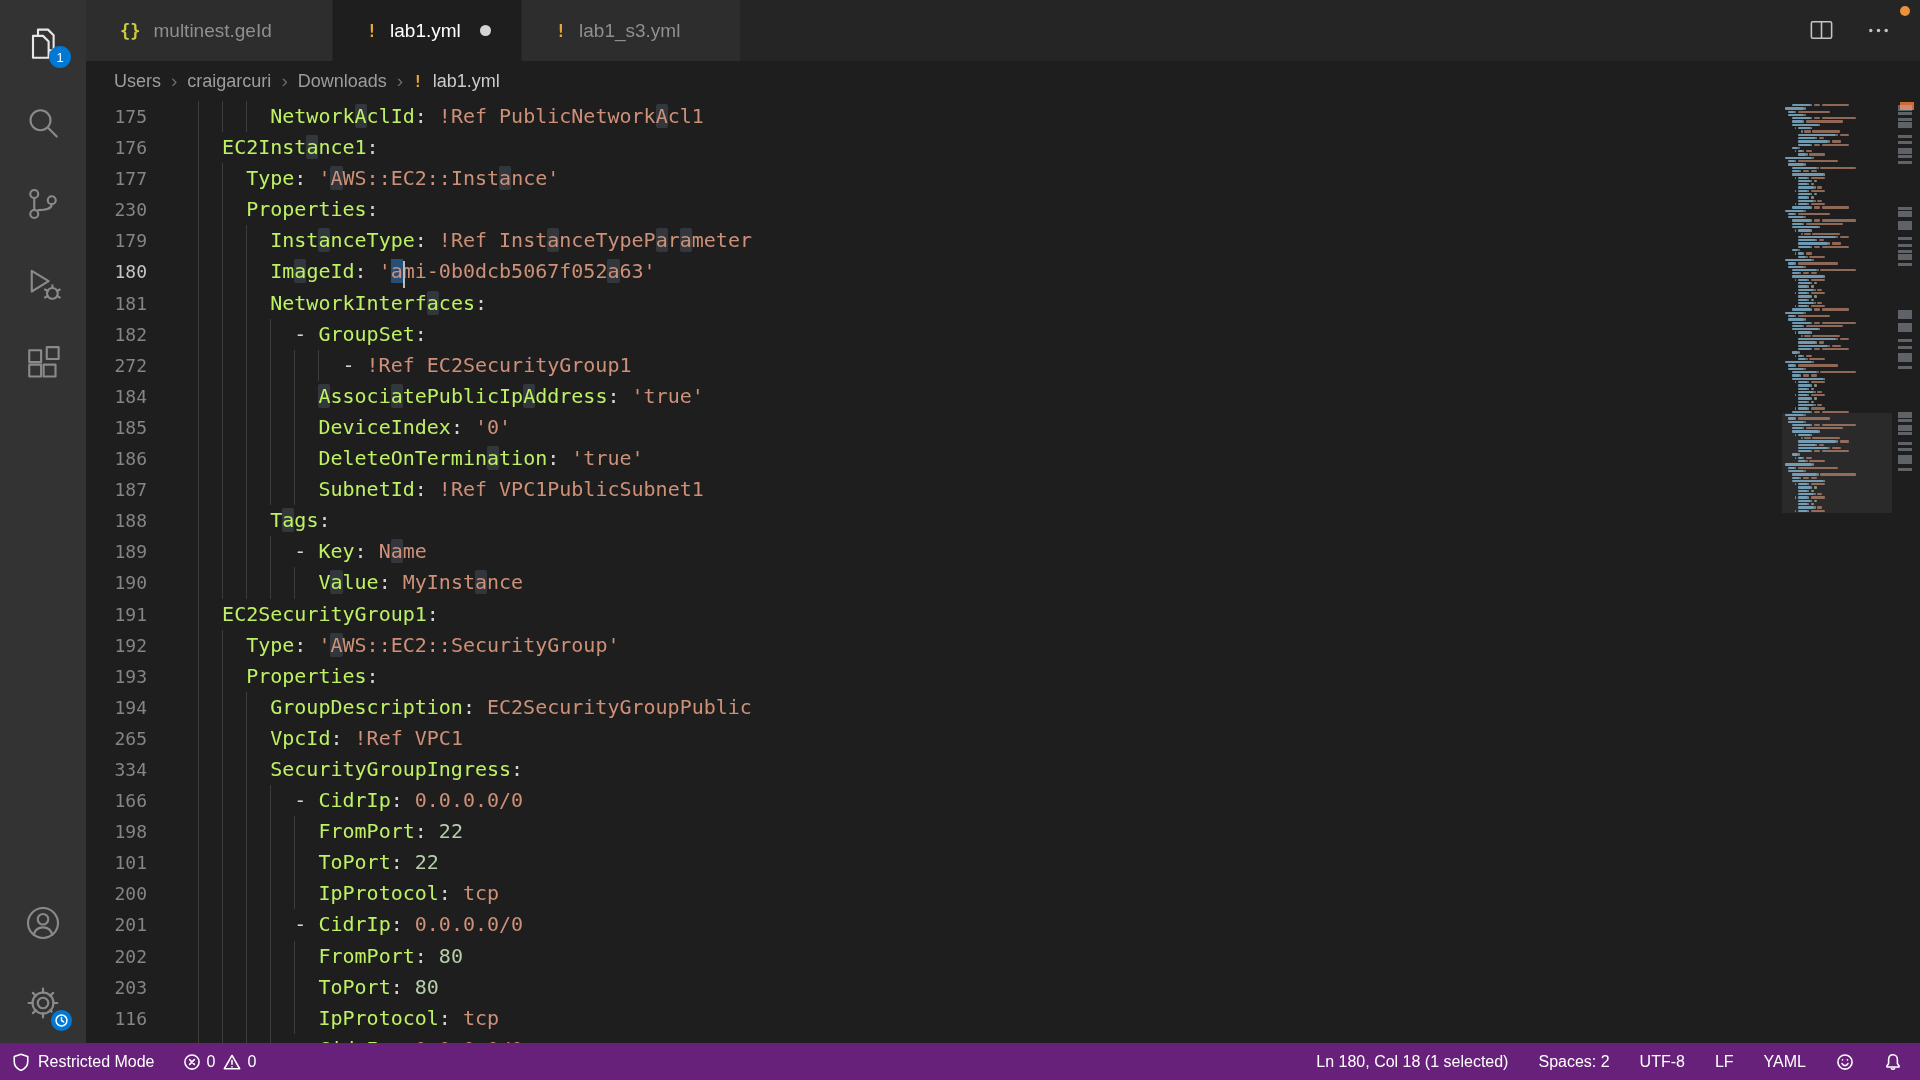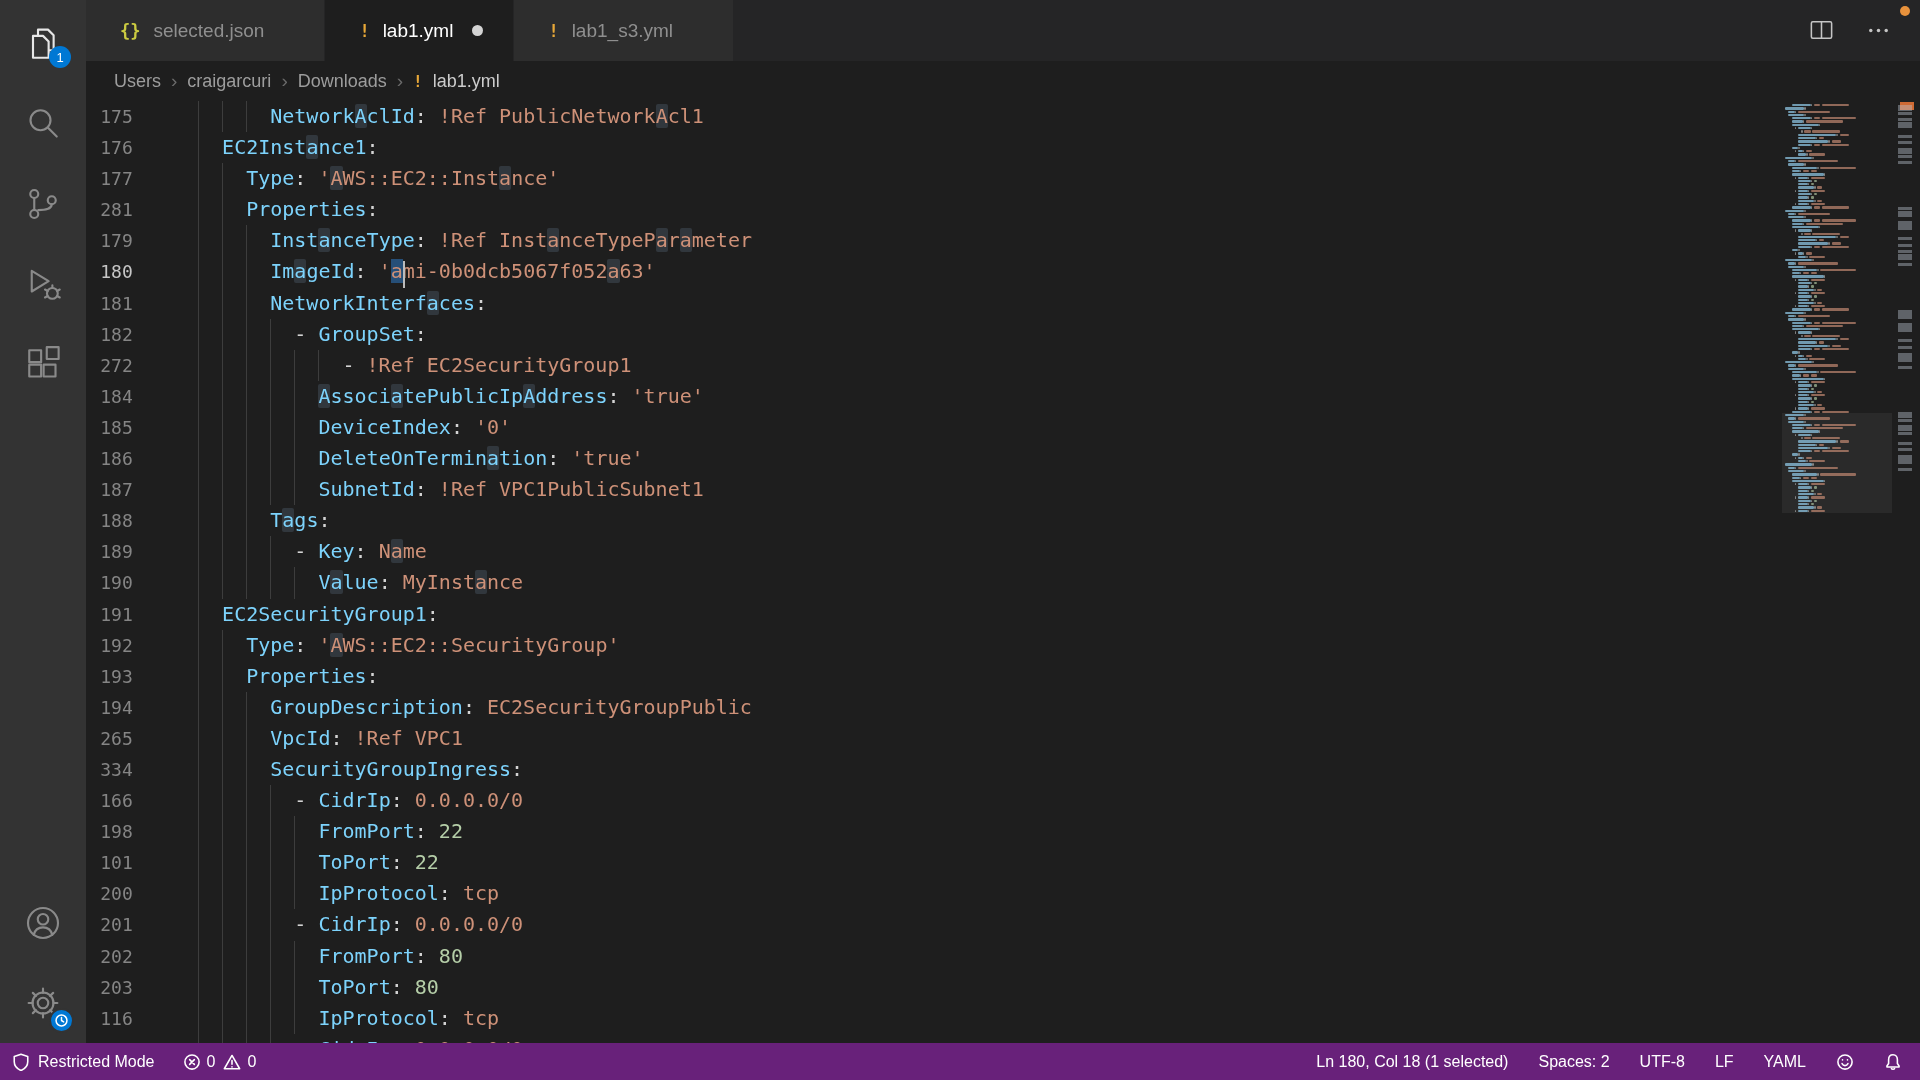--- a/index.html
+++ b/index.html
@@ -31,27 +31,27 @@
   .rec-dot{position:absolute;right:10px;top:6px;width:10px;height:10px;border-radius:50%;background:#e8923c}
 
   .breadcrumbs{height:40px;display:flex;align-items:center;gap:10px;padding-left:28px;font-size:18px;color:#9d9d9d;flex:none;background:#1e1e1e}
   .crumb{cursor:pointer}
   .crumb-sep{color:#6b6b6b;font-size:19px}
   .bc-file-icon{font-family:"DejaVu Sans Mono",monospace;font-weight:700;font-size:16px}
   .bc-file{color:#cccccc}
 
   
   .editor{flex:1;display:flex;min-height:0;overflow:hidden}
-  .gutter{width:61px;flex:none;text-align:center;font-family:"DejaVu Sans Mono",monospace;font-size:18px;line-height:31.1px;color:#858585;overflow:hidden}
+  .gutter{width:61px;flex:none;text-align:right;font-family:"DejaVu Sans Mono",monospace;font-size:18px;line-height:31.1px;color:#858585;overflow:hidden}
   .ln.cur{color:#c6c6c6}
   .codewrap{flex:1;min-width:0;overflow:hidden}
   .code{padding-left:51px;font-family:"DejaVu Sans Mono",monospace;font-size:20px;line-height:31.1px;white-space:pre;color:#d4d4d4}
   .codeline{position:relative;height:31.1px}
   .guide{position:absolute;top:0;bottom:0;width:1px;background:#3d3d3d}
-  .tk-k{color:#7dd3fc}
+  .tk-k{color:#bef264}
   .tk-v{color:#ce9178}
   .tk-t{color:#ce9178}
   .tk-n{color:#b5cea8}
   .tk-p{color:#d4d4d4}
   .occ{background:rgba(173,214,255,.14);border-radius:2px}
   .sel{background:#264f78;position:relative}
   .caret{position:absolute;right:-2px;top:2px;width:2px;height:27px;background:#bbbbbb}
 
   .minimap{width:110px;flex:none;position:relative;padding-top:3px;cursor:pointer}
   .mm-line{height:3.3px;position:relative}
@@ -133,21 +133,21 @@
               <path d="M8 4.8V8l2.3 1.5"></path>
             </svg>
         </div>
       </div>
     </div>
 
     <div class="main">
       <div class="tabbar">
         <div class="tab">
           <span class="tab-icon" style="color: rgb(203, 203, 65);">{}</span>
-          <span>selected.json</span>
+          <span>multinest.geId</span>
           <span class="tab-dot"></span>
         </div>
         <div class="tab active modified">
           <span class="tab-icon" style="color: rgb(232, 168, 56);">!</span>
           <span>lab1.yml</span>
           <span class="tab-dot"></span>
         </div>
         <div class="tab">
           <span class="tab-icon" style="color: rgb(232, 168, 56);">!</span>
           <span>lab1_s3.yml</span>
@@ -176,21 +176,21 @@
           <span class="crumb-sep">›</span>
           <span class="bc-file-icon" style="color: rgb(232, 168, 56);">!</span>
           <span class="bc-file">lab1.yml</span>
         </div>
 
       <div class="editor">
         <div class="gutter">
             <div class="ln">175</div>
             <div class="ln">176</div>
             <div class="ln">177</div>
-            <div class="ln">281</div>
+            <div class="ln">230</div>
             <div class="ln">179</div>
             <div class="ln cur">180</div>
             <div class="ln">181</div>
             <div class="ln">182</div>
             <div class="ln">272</div>
             <div class="ln">184</div>
             <div class="ln">185</div>
             <div class="ln">186</div>
             <div class="ln">187</div>
             <div class="ln">188</div>

